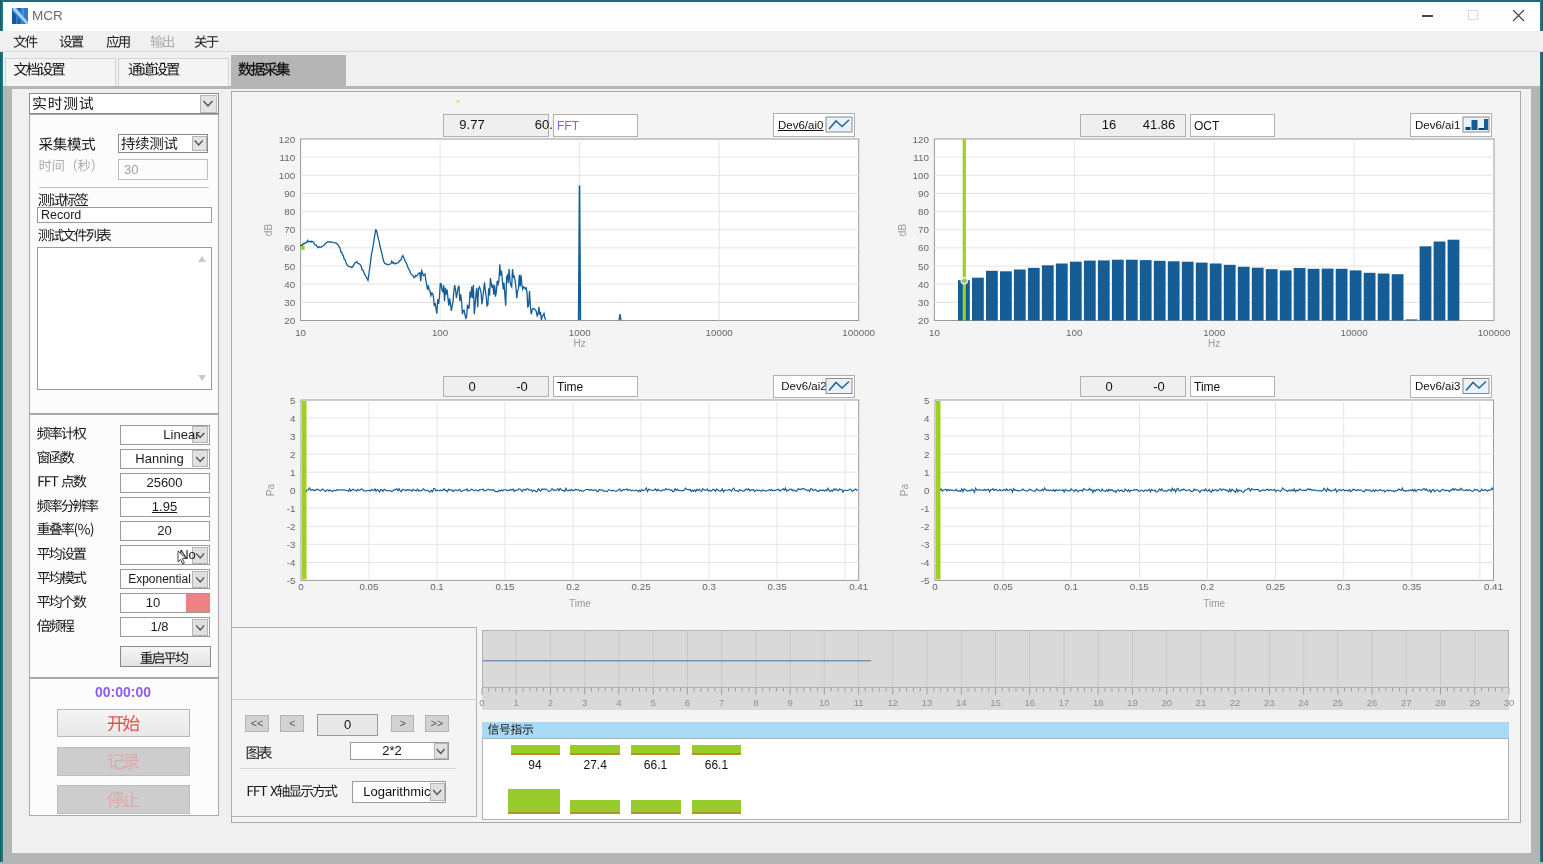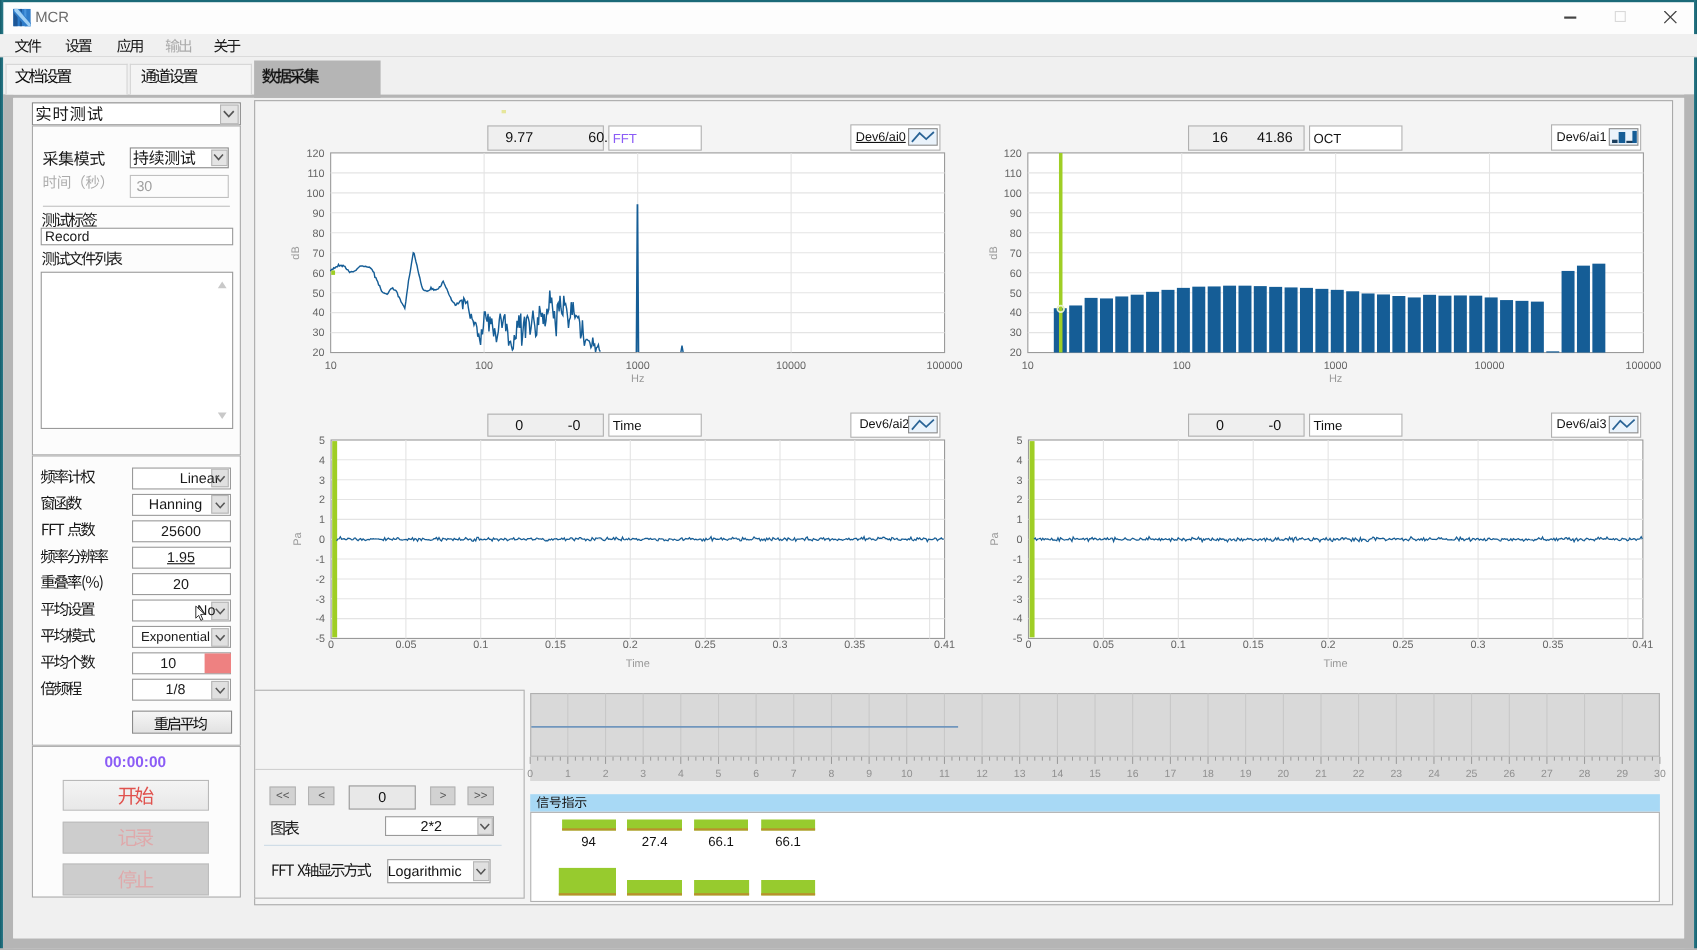--- a/index.html
+++ b/index.html
@@ -118,21 +118,21 @@
     <div style="position:absolute;left:425.0px;top:714.5px;width:24.0px;height:17.0px;background:#d2d2d2;border:1px solid #b3b3b3;"></div>
     <div style="position:absolute;left:425.0px;top:714.5px;width:24.0px;height:17.0px;font:normal 10.5px/17px 'Liberation Sans',sans-serif;color:#555;text-align:center;">&gt;&gt;</div>
     <div style="position:absolute;left:317.0px;top:714.0px;width:61.0px;height:22.0px;background:#e8e8e8;border:1px solid #999;"></div>
     <div style="position:absolute;left:317.0px;top:714.0px;width:61.0px;height:22.0px;font:normal 13px/22px 'Liberation Sans',sans-serif;color:#111;text-align:center;">0</div>
     <div style="position:absolute;left:350.0px;top:741.5px;width:99.0px;height:18.7px;background:#fff;border:1px solid #9a9a9a;"></div>
     <div style="position:absolute;left:433.5px;top:743.0px;width:14.5px;height:15.5px;background:#e0e0e0;border:1px solid #b5b5b5;"></div>
     <div style="position:absolute;left:350.0px;top:741.5px;width:84.0px;height:18.7px;font:normal 13px/18.7px 'Liberation Sans',sans-serif;color:#111;text-align:center;">2*2</div>
     <div style="position:absolute;left:240.4px;top:768.0px;width:215.4px;height:1.0px;background:#ccdbe6;"></div>
     <div style="position:absolute;left:352.4px;top:781.2px;width:93.3px;height:21.8px;background:#fff;border:1px solid #9a9a9a;"></div>
     <div style="position:absolute;left:430.0px;top:783.0px;width:14.5px;height:18.0px;background:#e0e0e0;border:1px solid #b5b5b5;"></div>
-    <div style="position:absolute;left:352.4px;top:781.2px;width:78.0px;height:21.8px;font:normal 13px/21.8px 'Liberation Sans',sans-serif;color:#111;text-align:left;">Logarithmic</div>
+    <div style="position:absolute;left:352.4px;top:781.2px;width:78.0px;height:21.8px;font:normal 13px/21.8px 'Liberation Sans',sans-serif;color:#111;text-align:right;">Logarithmic</div>
     <div style="position:absolute;left:482.0px;top:629.5px;width:1027.0px;height:58.0px;background:#d9d9d9;border:1px solid #b0b0b0;"></div>
     <div style="position:absolute;left:482.0px;top:687.5px;width:1027.0px;height:22.5px;background:#d9d9d9;"></div>
     <div style="position:absolute;left:482.0px;top:722.0px;width:1027.0px;height:15.5px;background:#a8d9f5;"></div>
     <div style="position:absolute;left:482.0px;top:737.5px;width:1027.0px;height:82.0px;background:#fff;border:1px solid #b0b0b0;"></div>
     <div style="position:absolute;left:510.5px;top:745.0px;width:49.0px;height:10.0px;background:#97cb2e;border-bottom:2px solid #b9902c;"></div>
     <div style="position:absolute;left:500.5px;top:758.0px;width:69.0px;height:14.0px;font:normal 12px/14px 'Liberation Sans',sans-serif;color:#111;text-align:center;">94</div>
     <div style="position:absolute;left:570.4px;top:745.0px;width:49.6px;height:10.0px;background:#97cb2e;border-bottom:2px solid #b9902c;"></div>
     <div style="position:absolute;left:560.4px;top:758.0px;width:69.6px;height:14.0px;font:normal 12px/14px 'Liberation Sans',sans-serif;color:#111;text-align:center;">27.4</div>
     <div style="position:absolute;left:631.0px;top:745.0px;width:49.0px;height:10.0px;background:#97cb2e;border-bottom:2px solid #b9902c;"></div>
     <div style="position:absolute;left:621.0px;top:758.0px;width:69.0px;height:14.0px;font:normal 12px/14px 'Liberation Sans',sans-serif;color:#111;text-align:center;">66.1</div>

